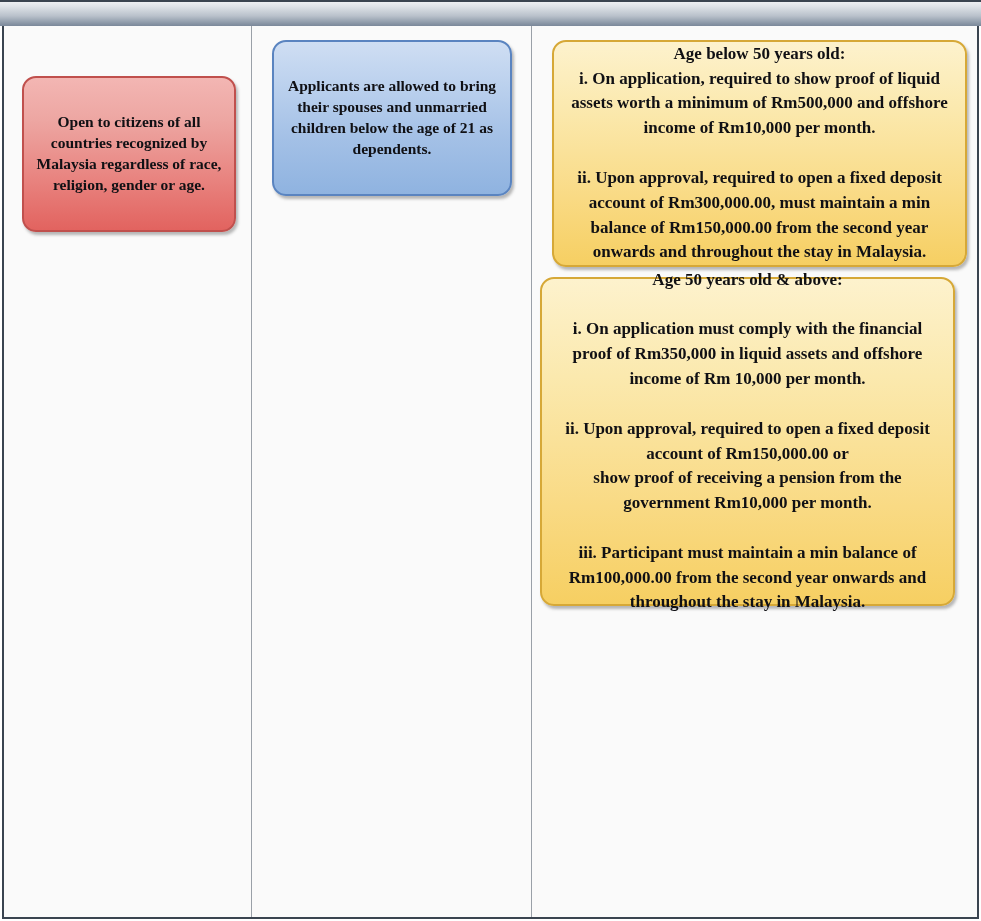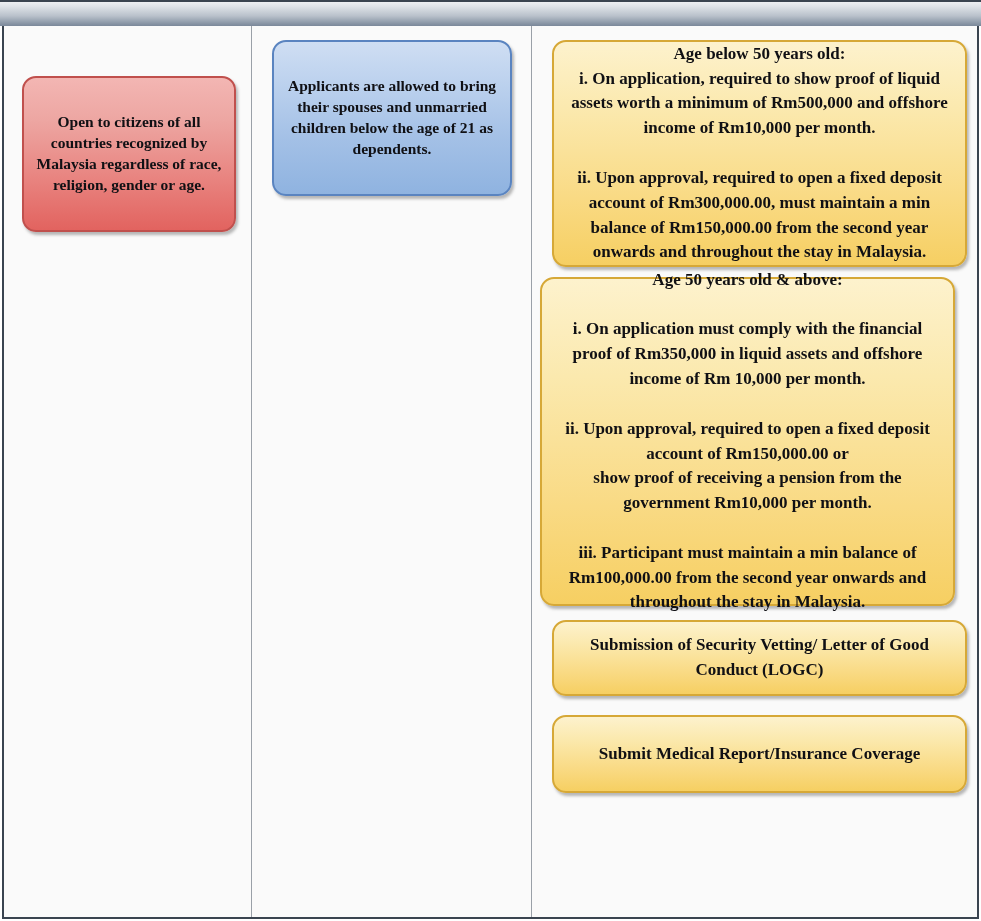--- a/index.html
+++ b/index.html
@@ -153,18 +153,16 @@
 
 ii. Upon approval, required to open a fixed deposit account of Rm300,000.00,  must maintain a min balance of Rm150,000.00 from the second year onwards and throughout the stay in Malaysia.</div>
       <div class="rbox box-yellow" id="cond-box-1">Age 50 years old &amp; above:
 
 i. On application must comply with the financial proof of Rm350,000 in liquid assets and offshore income of Rm 10,000 per month.
 
 ii. Upon approval, required to open a fixed deposit account of Rm150,000.00 or
 show proof of receiving a pension from the government Rm10,000 per month.
 
 iii. Participant must maintain a min balance of Rm100,000.00 from the second year onwards and throughout the stay in Malaysia.</div>
-      <div class="rbox box-yellow" id="cond-box-2">Submission of Security Vetting/ Letter of Good Conduct (LOGC)</div>
-      <div class="rbox box-yellow" id="cond-box-3">Submit Medical Report/Insurance Coverage</div>
     </div>
 
   </div>
 </div>
 
 </body></html>

